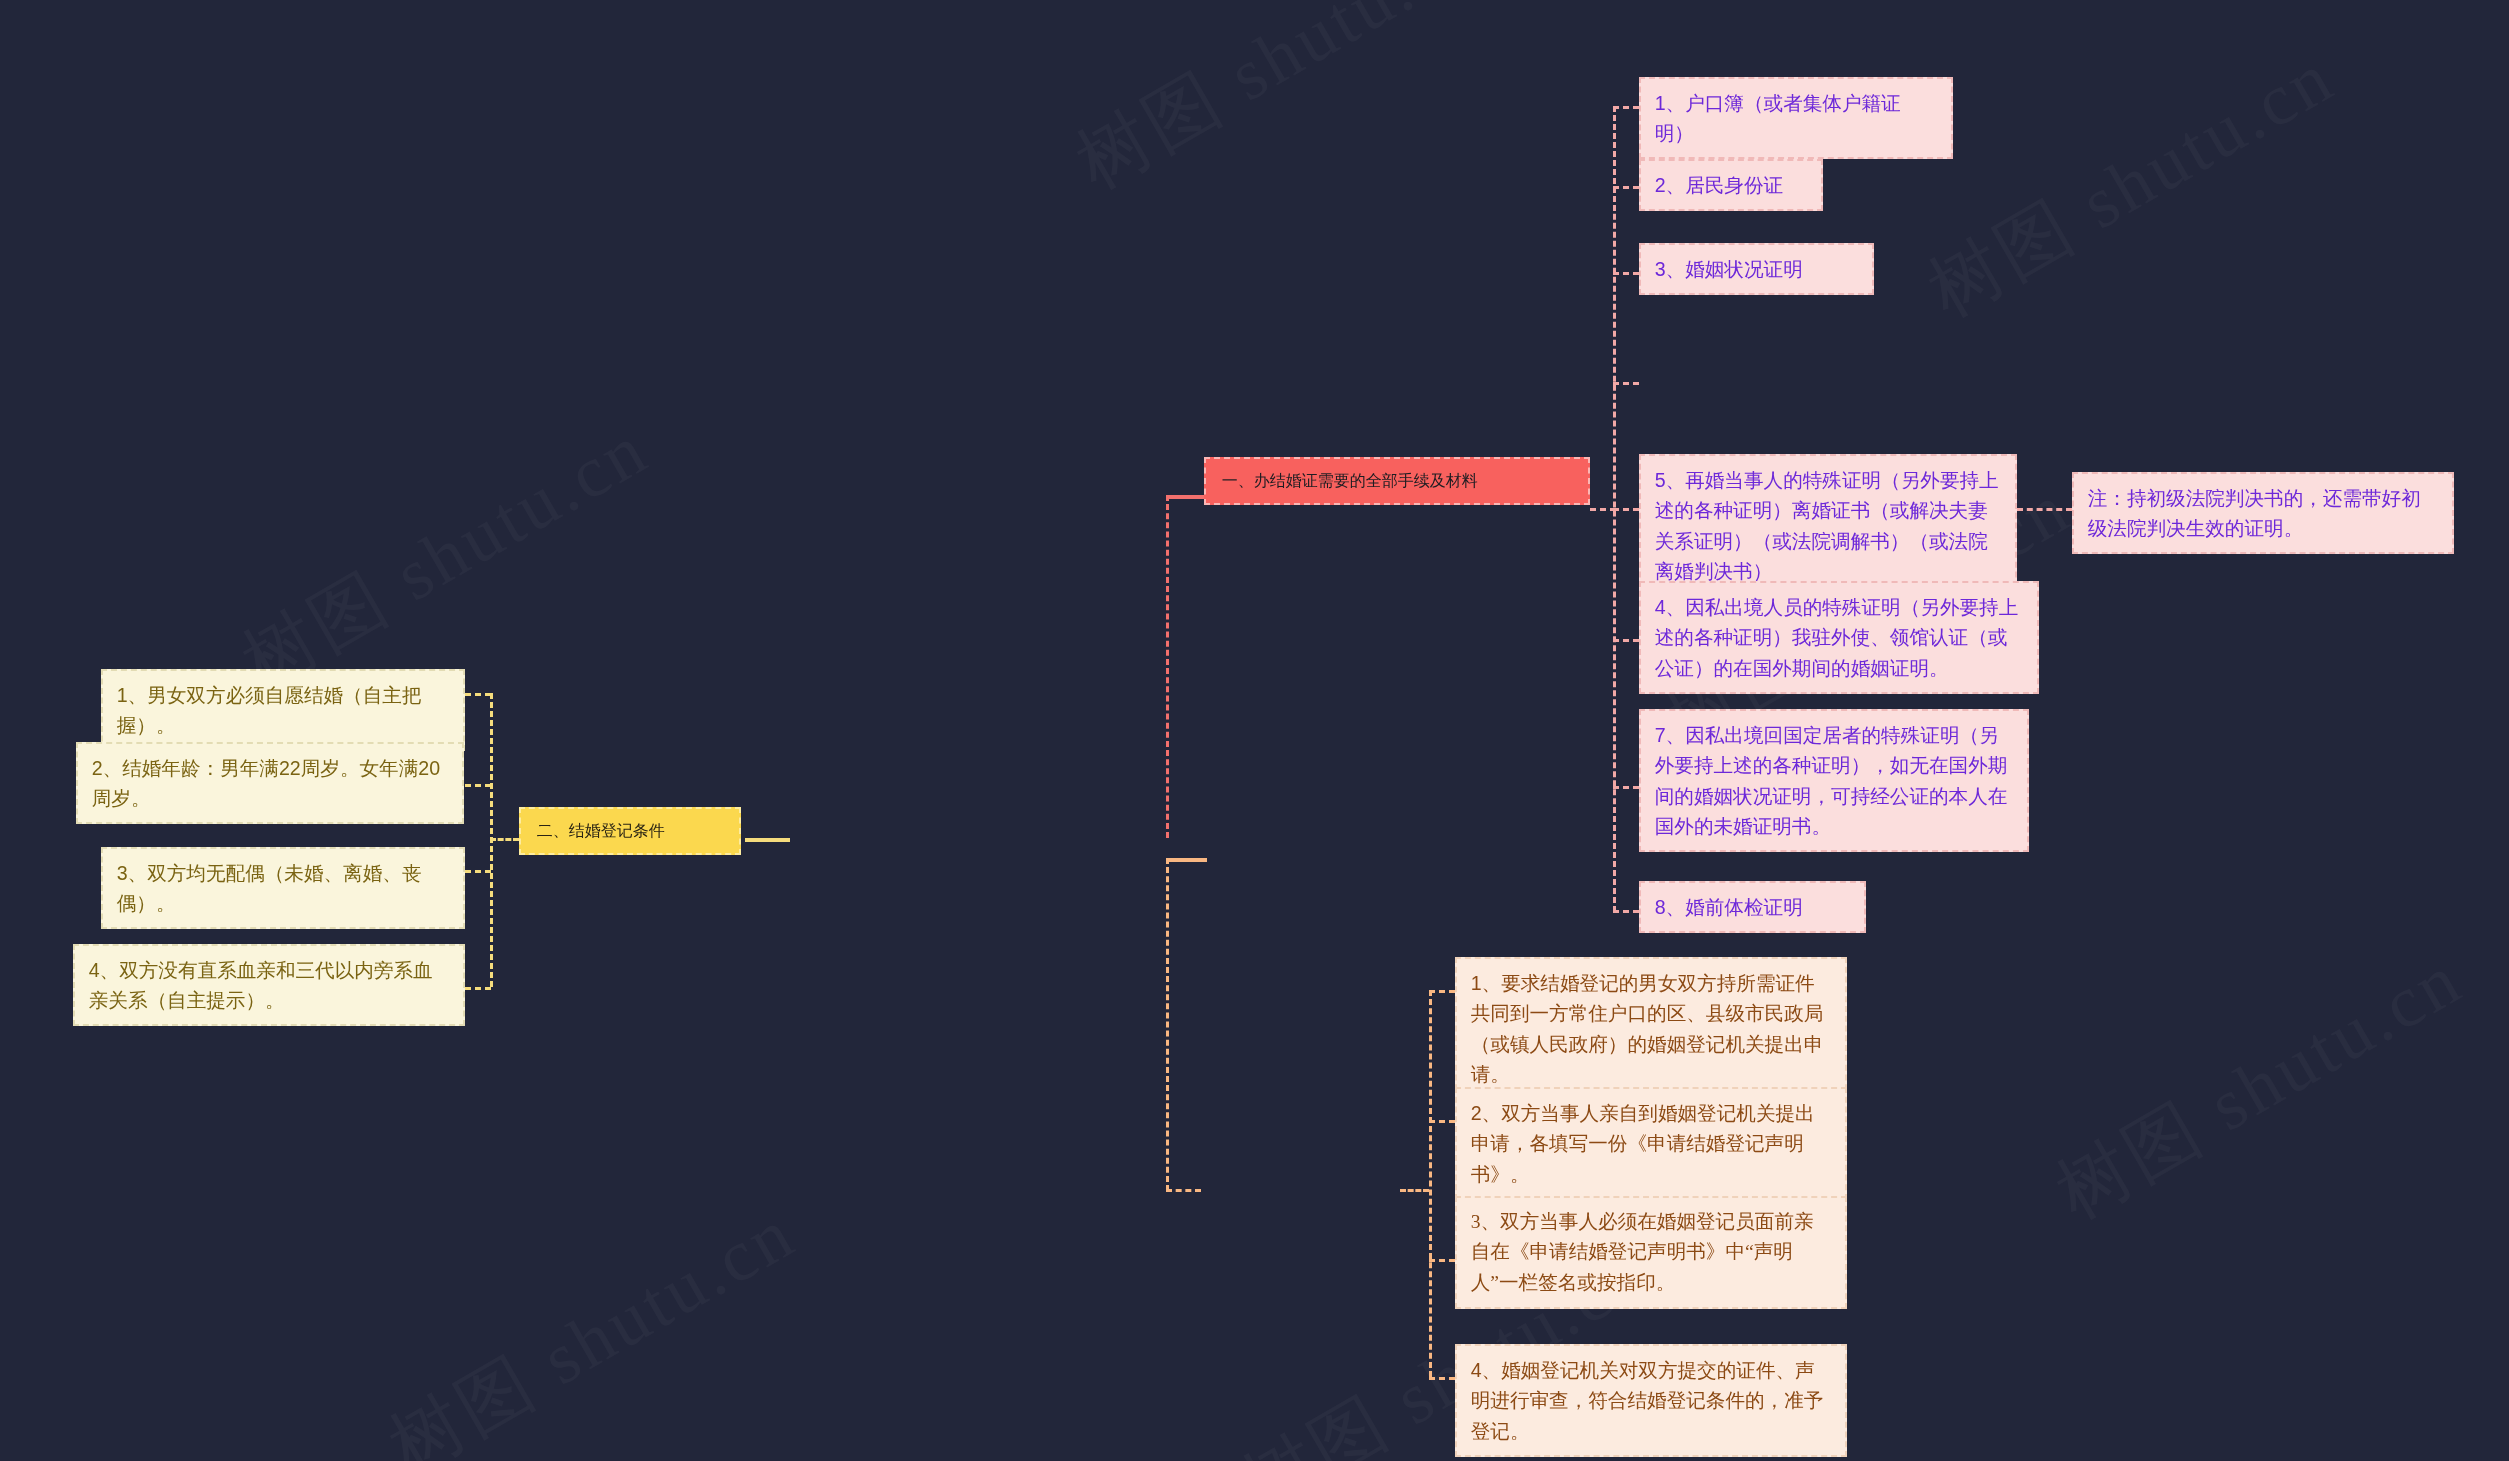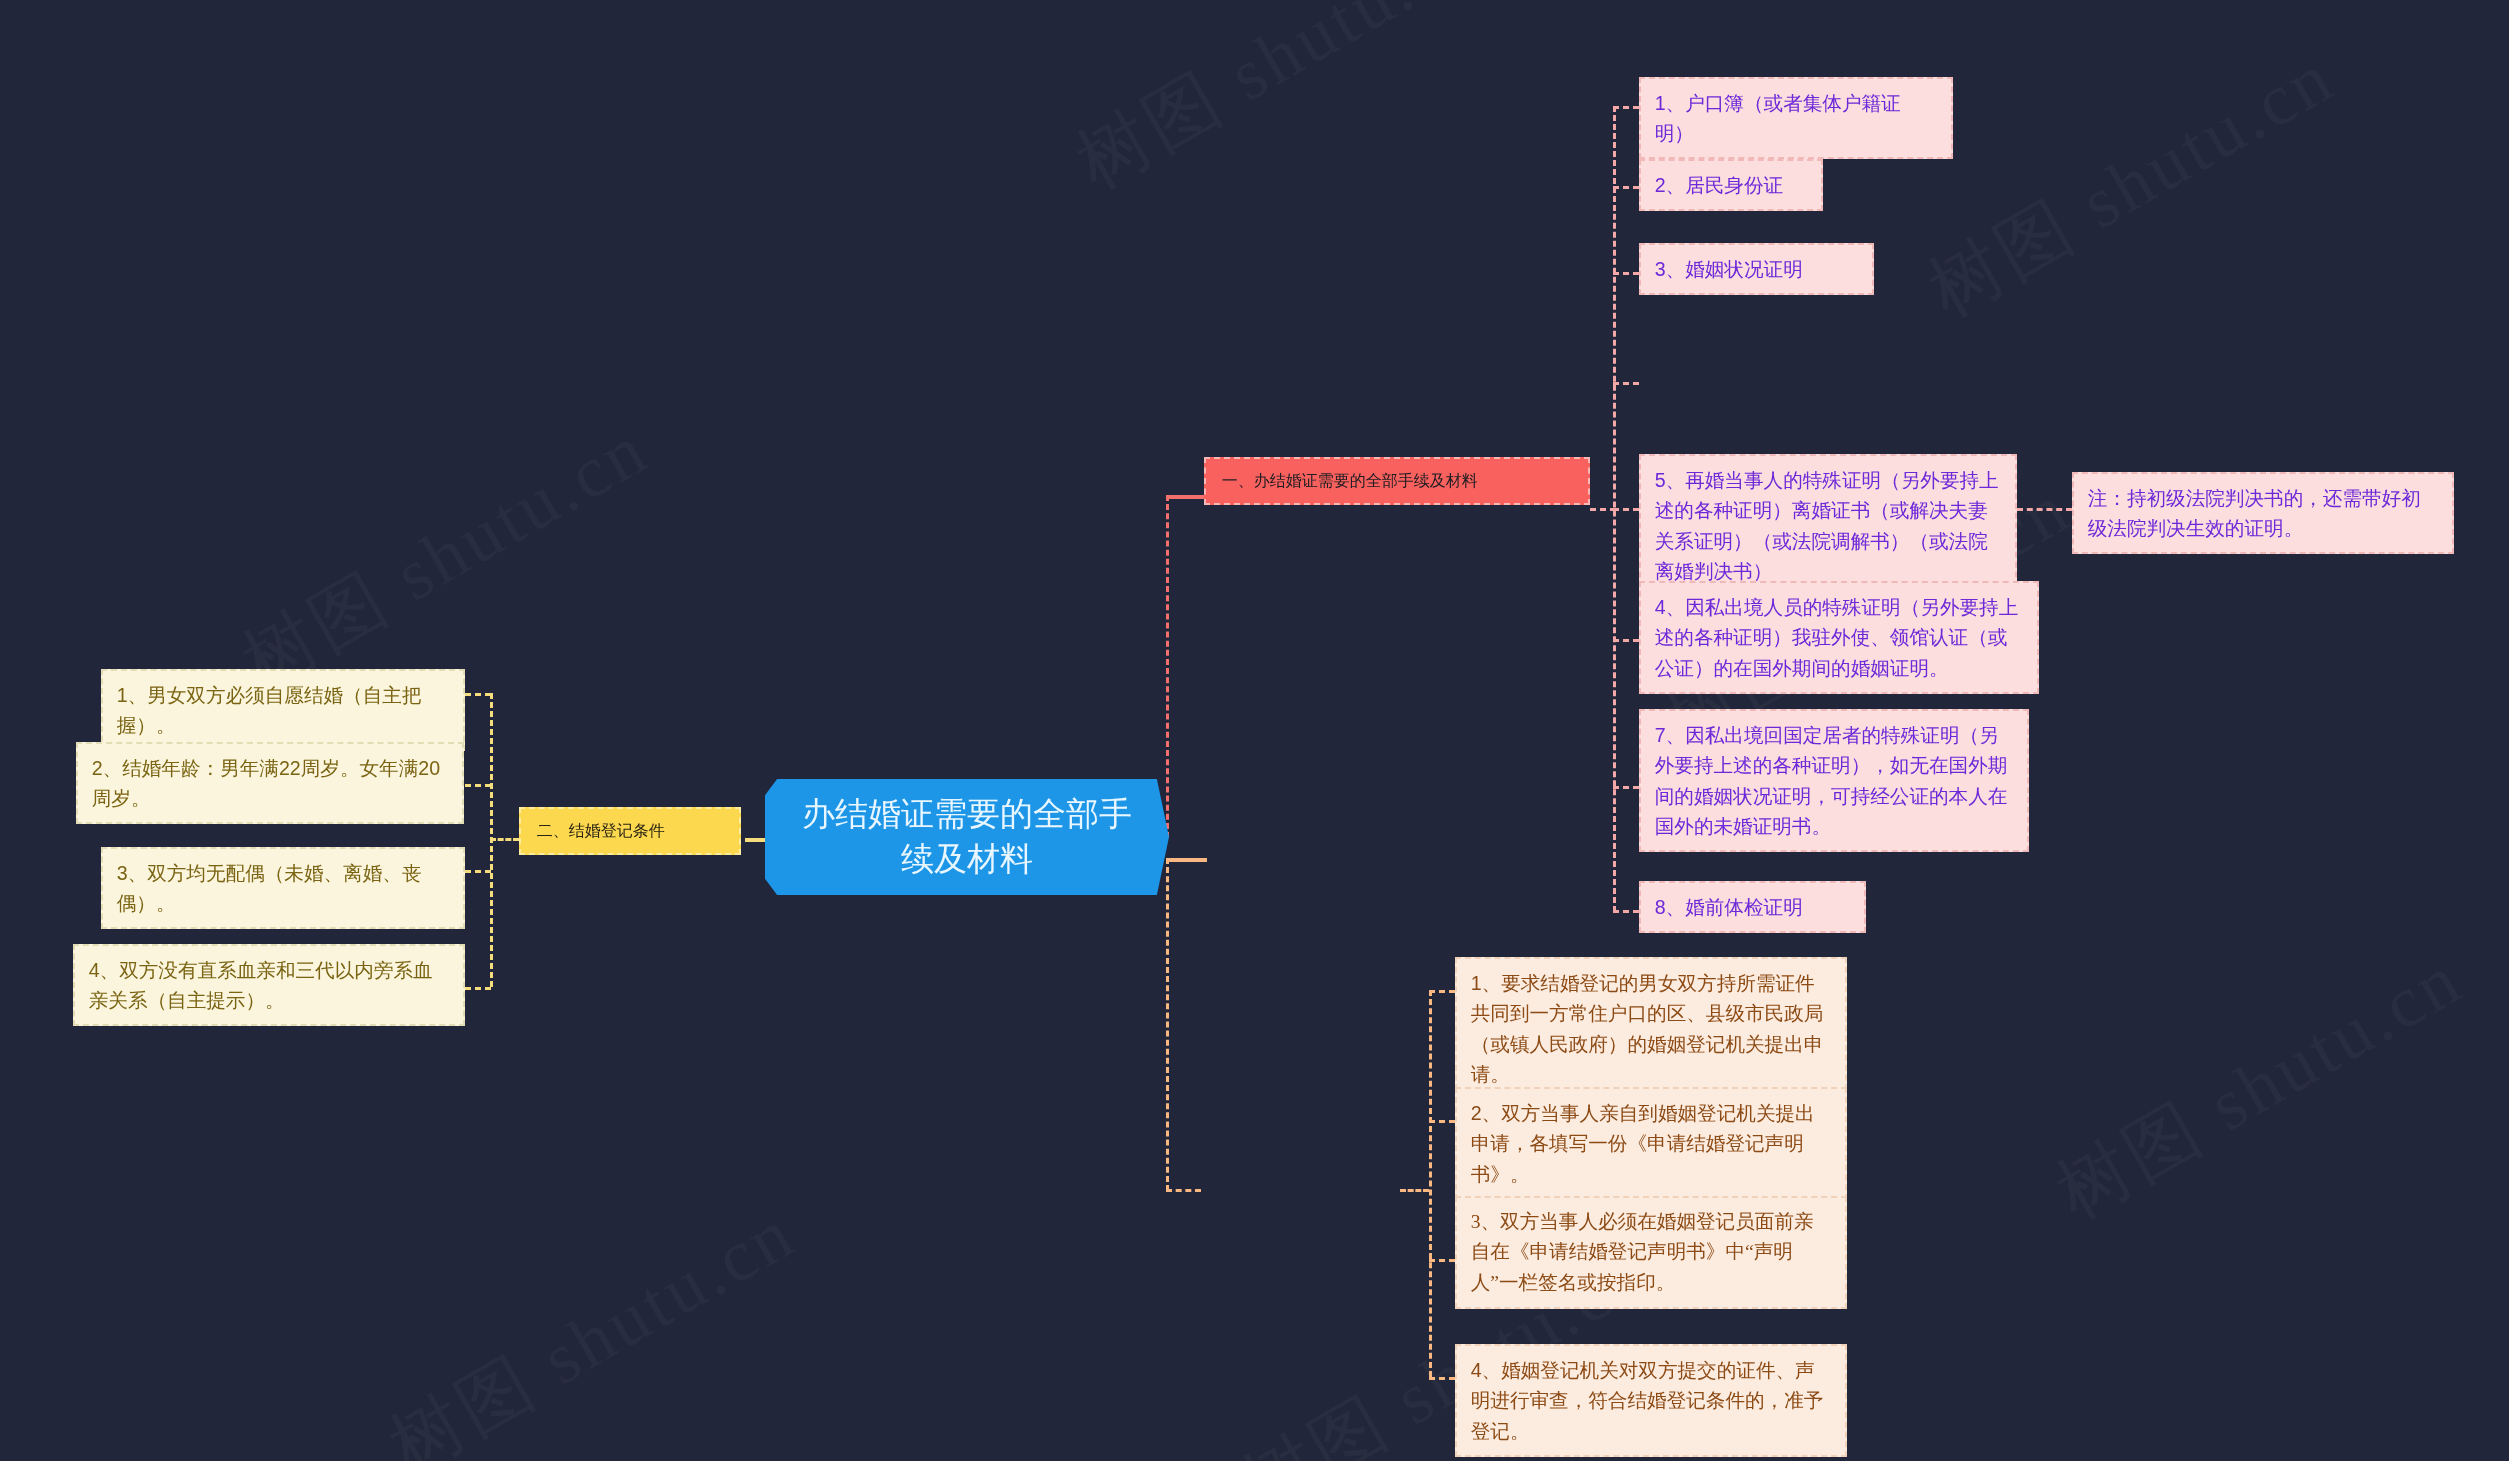--- a/index.html
+++ b/index.html
@@ -121,21 +121,20 @@
   <div class="vtrunk c-orange" style="left:1166px;top:858px;height:333px;"></div>
   <div class="hstub c-orange" style="left:1166px;top:1189px;width:35px;"></div>
 
   <div class="hstub c-orange" style="left:1400px;top:1189px;width:29px;"></div>
   <div class="vtrunk c-orange" style="left:1429px;top:990px;height:387px;"></div>
   <div class="hstub c-orange" style="left:1429px;top:990px;width:25.5px;"></div>
   <div class="hstub c-orange" style="left:1429px;top:1120px;width:25.5px;"></div>
   <div class="hstub c-orange" style="left:1429px;top:1259px;width:25.5px;"></div>
   <div class="hstub c-orange" style="left:1429px;top:1377px;width:25.5px;"></div>
 
-  <div class="node central" style="left:765px;top:779px;width:404px;height:116px;">办结婚证需要的全部手续及材料</div>
 
   <div class="node topic red" style="left:1204px;top:457px;width:386px;">一、办结婚证需要的全部手续及材料</div>
 
   <div class="node leaf pink" style="left:1639px;top:77px;width:314px;">1、户口簿（或者集体户籍证明）</div>
   <div class="node leaf pink" style="left:1639px;top:159px;width:184px;">2、居民身份证</div>
   <div class="node leaf pink" style="left:1639px;top:243px;width:235px;">3、婚姻状况证明</div>
   <div class="node leaf pink" style="left:1639px;top:454px;width:378px;">5、再婚当事人的特殊证明（另外要持上述的各种证明）离婚证书（或解决夫妻关系证明）（或法院调解书）（或法院离婚判决书）</div>
   <div class="node leaf pink" style="left:1639px;top:581px;width:400px;">4、因私出境人员的特殊证明（另外要持上述的各种证明）我驻外使、领馆认证（或公证）的在国外期间的婚姻证明。</div>
   <div class="node leaf pink" style="left:1639px;top:709px;width:390px;">7、因私出境回国定居者的特殊证明（另外要持上述的各种证明），如无在国外期间的婚姻状况证明，可持经公证的本人在国外的未婚证明书。</div>
   <div class="node leaf pink" style="left:1639px;top:881px;width:227px;">8、婚前体检证明</div>

